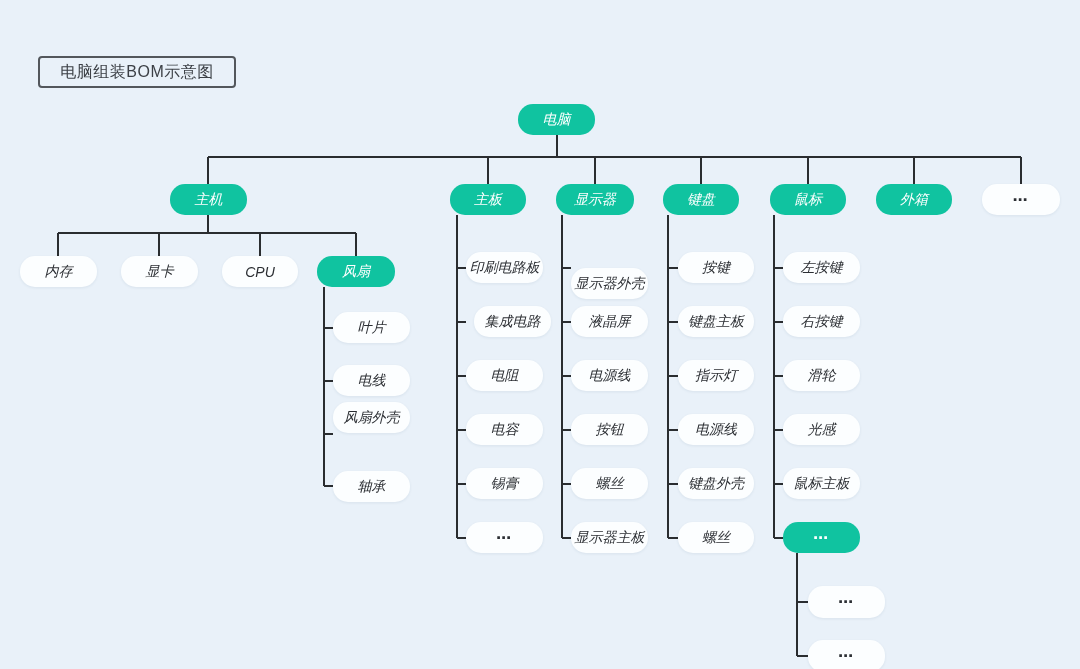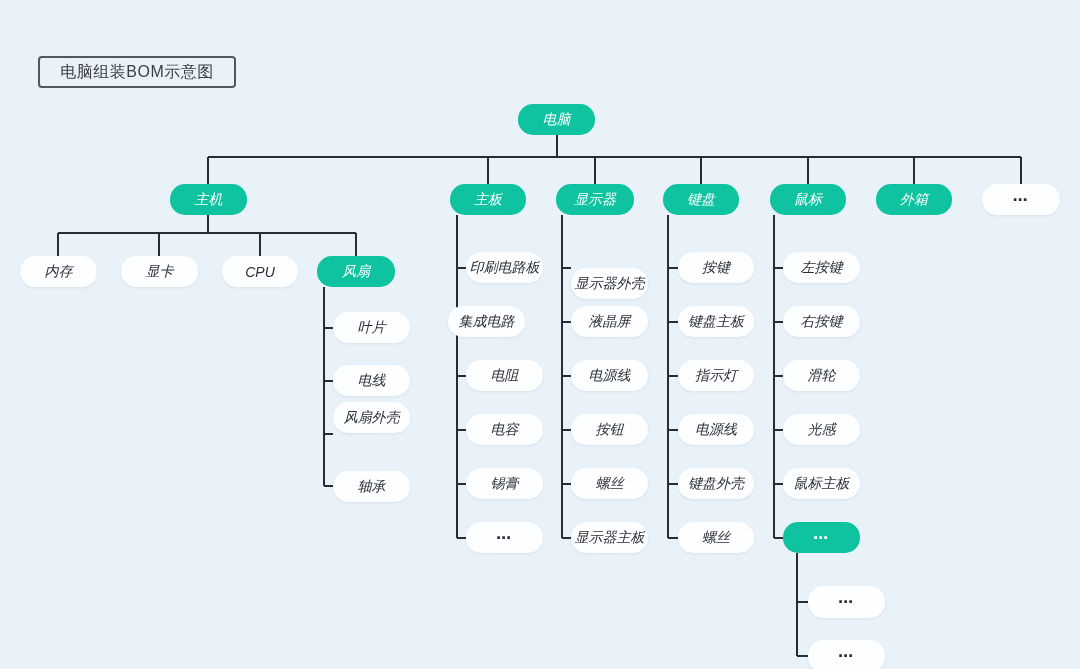--- a/index.html
+++ b/index.html
@@ -82,21 +82,21 @@
   <div class="node" style="left:121px;top:232px;width:77px">显卡</div>
   <div class="node" style="left:222px;top:232px;width:76px">CPU</div>
   <div class="node green" style="left:317px;top:232px;width:78px">风扇</div>
 
   <div class="node" style="left:333px;top:288px;width:77px">叶片</div>
   <div class="node" style="left:333px;top:341px;width:77px">电线</div>
   <div class="node" style="left:333px;top:378px;width:77px">风扇外壳</div>
   <div class="node" style="left:333px;top:447px;width:77px">轴承</div>
 
   <div class="node" style="left:466px;top:228px;width:77px">印刷电路板</div>
-  <div class="node" style="left:448px;top:282px;width:77px">集成电路</div>
+  <div class="node" style="left:474px;top:282px;width:77px">集成电路</div>
   <div class="node" style="left:466px;top:336px;width:77px">电阻</div>
   <div class="node" style="left:466px;top:390px;width:77px">电容</div>
   <div class="node" style="left:466px;top:444px;width:77px">锡膏</div>
   <div class="node dots" style="left:466px;top:498px;width:77px">⋯</div>
 
   <div class="node" style="left:571px;top:244px;width:77px">显示器外壳</div>
   <div class="node" style="left:571px;top:282px;width:77px">液晶屏</div>
   <div class="node" style="left:571px;top:336px;width:77px">电源线</div>
   <div class="node" style="left:571px;top:390px;width:77px">按钮</div>
   <div class="node" style="left:571px;top:444px;width:77px">螺丝</div>

